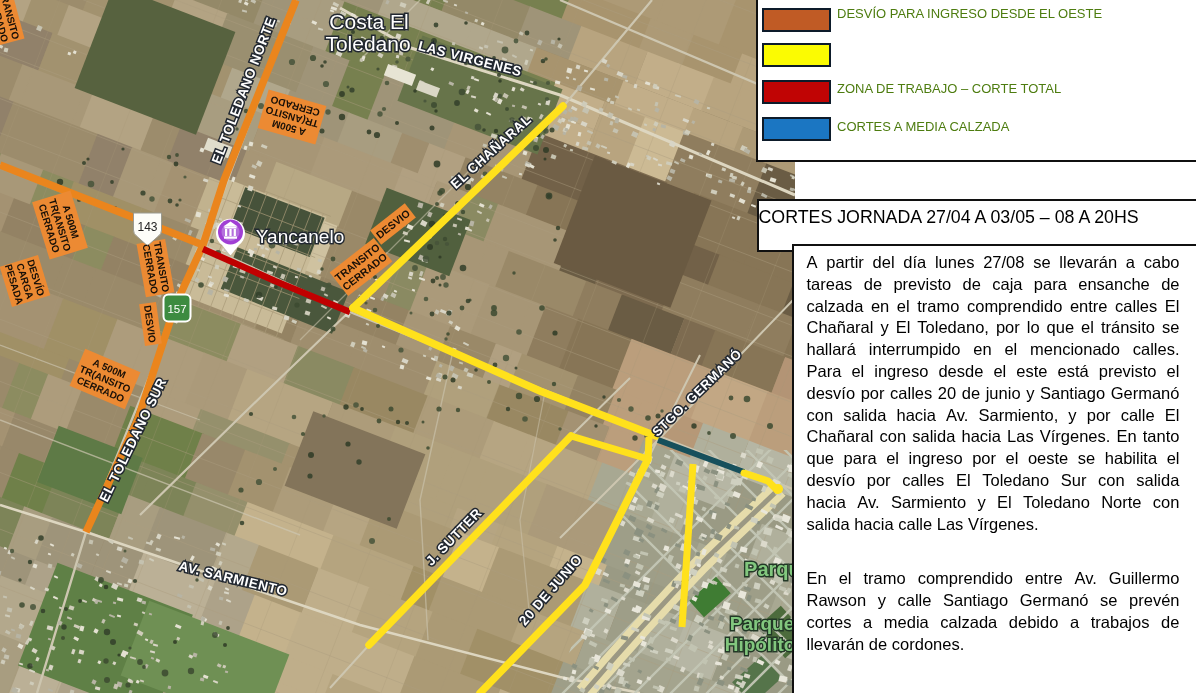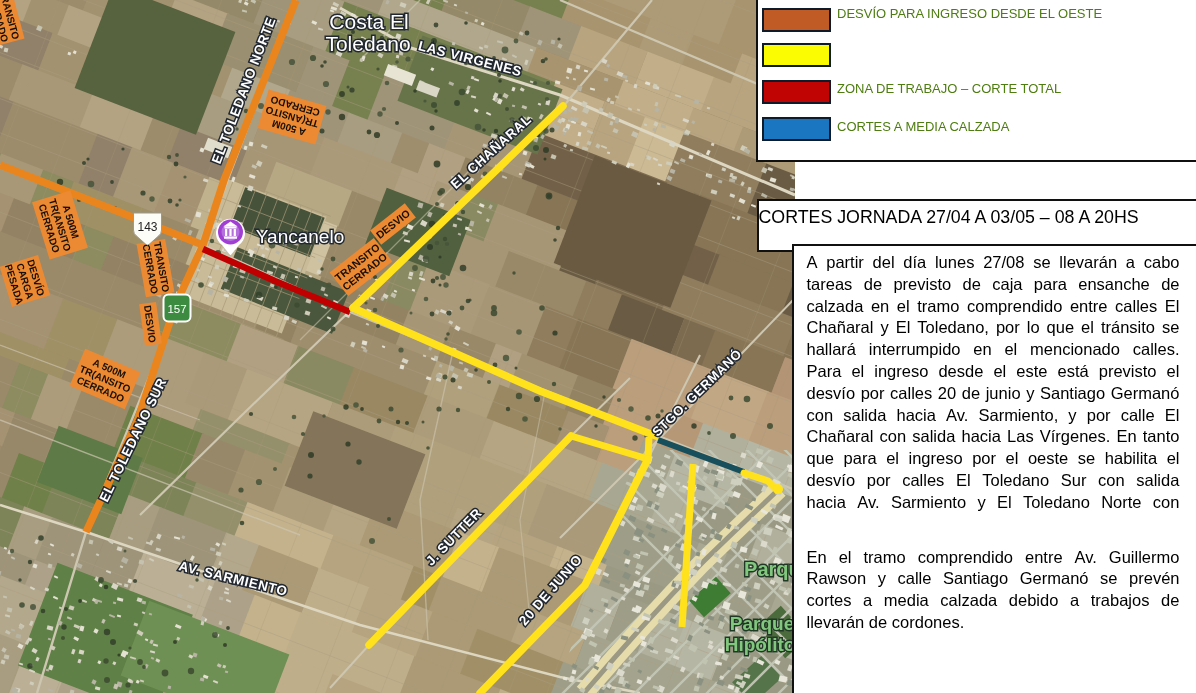--- a/index.html
+++ b/index.html
@@ -3551,20 +3551,21 @@
       <div class="jl">
         <span>hacia</span>
         <span>Av.</span>
         <span>Sarmiento</span>
         <span>y</span>
         <span>El</span>
         <span>Toledano</span>
         <span>Norte</span>
         <span>con</span>
       </div>
+      <div class="ll">salida hacia calle Las Vírgenes.</div>
       <div style="height:33px"></div>
       <div class="jl">
         <span>En</span>
         <span>el</span>
         <span>tramo</span>
         <span>comprendido</span>
         <span>entre</span>
         <span>Av.</span>
         <span>Guillermo</span>
       </div>

